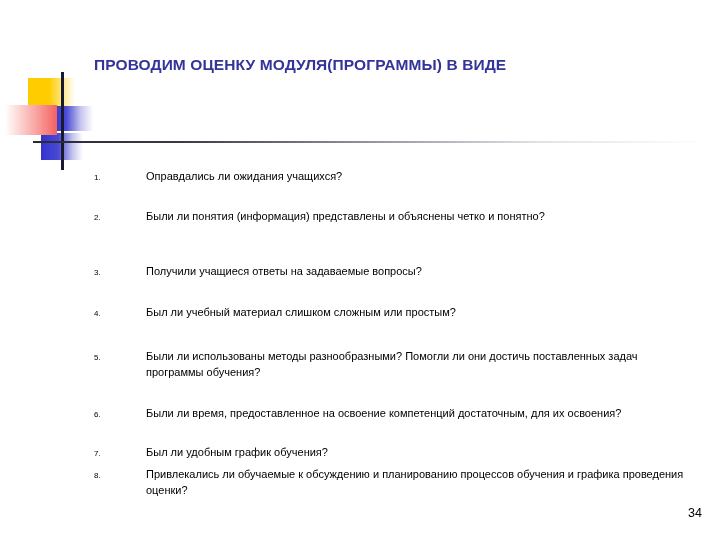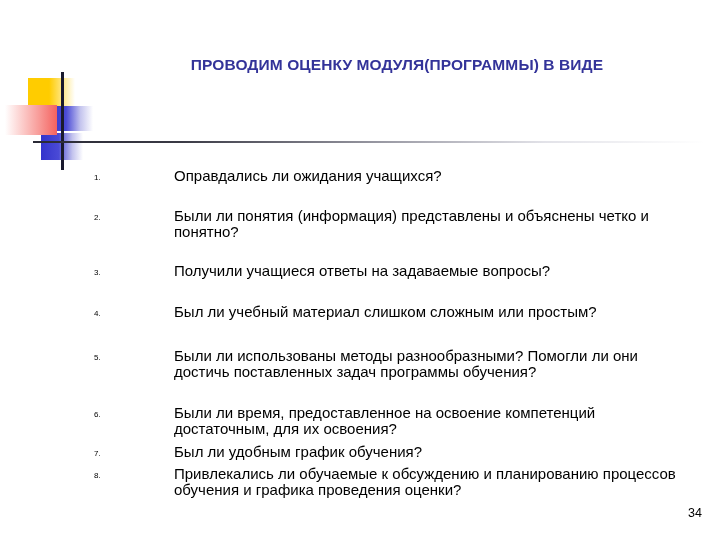--- a/index.html
+++ b/index.html
@@ -75,21 +75,21 @@
     position: absolute;
     left: 94px;
     top: 54px;
     width: 606px;
     color: #333399;
     font-size: 15.5px;
     font-weight: bold;
     line-height: 21px;
     letter-spacing: 0.1px;
   }
-  .title-line { display: block; white-space: pre; text-align: center; }
+  .title-line { display: block; white-space: pre; }
 
   
   .rule {
     position: absolute;
     left: 33px;
     top: 141px;
     width: 672px;
     height: 2px;
     background: linear-gradient(to right, #2a2a35 0%, #3a3a45 22%, #9a9aa4 52%, #e2e2e8 76%, #ffffff 100%);
   }
@@ -110,22 +110,22 @@
     position: absolute;
     left: 0;
     top: 5px;
     width: 36px;
     text-align: left;
     font-size: 8px;
     color: #000000;
     line-height: 10px;
   }
   .qtext {
-    margin-left: 80px;
-    font-size: 15px;
+    margin-left: 52px;
+    font-size: 11px;
     color: #000000;
     line-height: 16px;
   }
 
   
   .pagenum {
     position: absolute;
     right: 18px;
     bottom: 20px;
     font-size: 12.5px;

